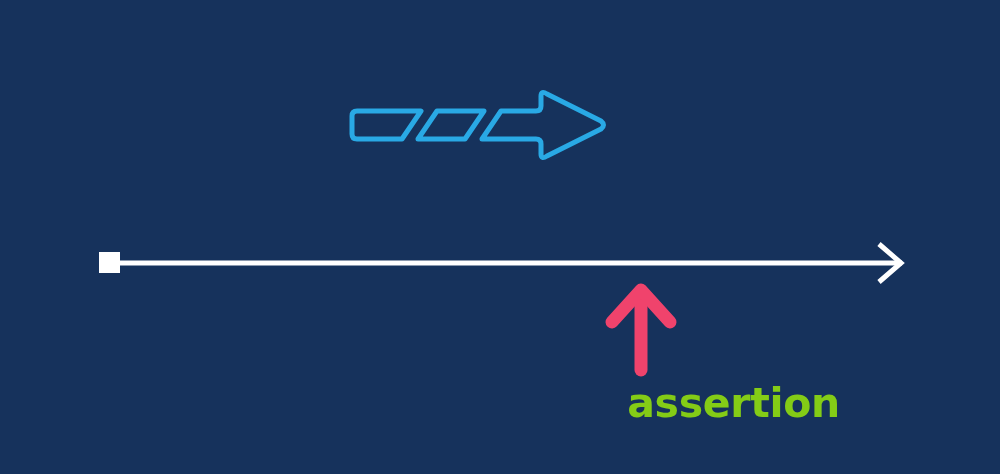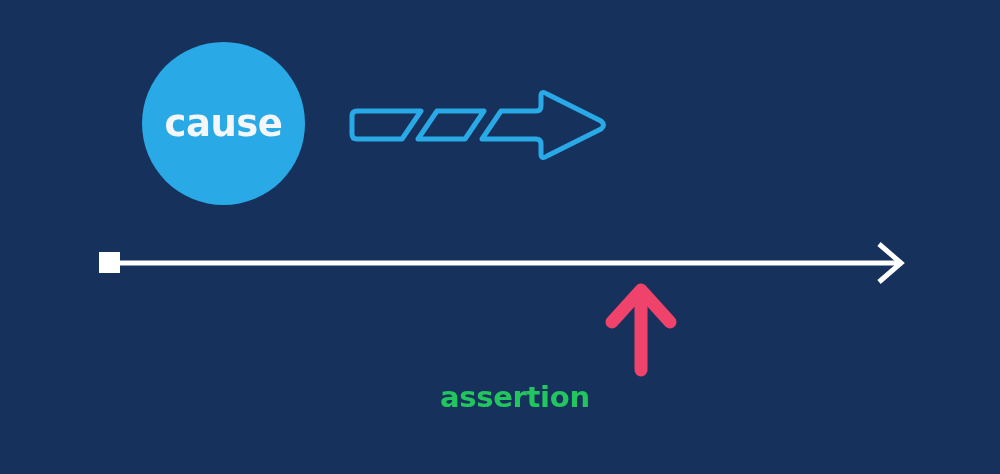--- a/index.html
+++ b/index.html
@@ -63,38 +63,35 @@
     left: 598px;
     top: 278px;
     width: 86px;
     height: 100px;
   }
   #assertion-label {
     position: absolute;
     left: 440px;
     top: 383px;
     width: 400px;
-    text-align: left;
-    color: #22c55e;
+    text-align: right;
+    color: #84cc16;
     font-family: "DejaVu Sans", sans-serif;
     font-weight: bold;
-    font-size: 29px;
+    font-size: 41px;
     letter-spacing: -0.3px;
     line-height: 1;
     user-select: none;
   }
 </style>
 </head>
 <body>
 
 <div id="stage">
 
-  <div class="node-circle" id="cause-circle">
-    <span class="node-label">cause</span>
-  </div>
 
 
   <svg id="motion-arrow" viewBox="0 0 280 82">
     <g fill="none" stroke="#29a9e5" stroke-width="5" stroke-linejoin="round" stroke-linecap="round">
       <path d="M 13 27 Q 8 27 8 32 L 8 50 Q 8 55 13 55 L 58 55 L 77 27 Z"></path>
       <path d="M 93 27 L 140 27 L 121 55 L 74 55 Z"></path>
       <path d="M 157 27 L 192 27 Q 197 27 197 22 L 197 12 Q 197 6 203 10 L 257 37 Q 262 41 257 45 L 203 72 Q 197 76 197 70 L 197 60 Q 197 55 192 55 L 138 55 Z"></path>
     </g>
   </svg>
 

